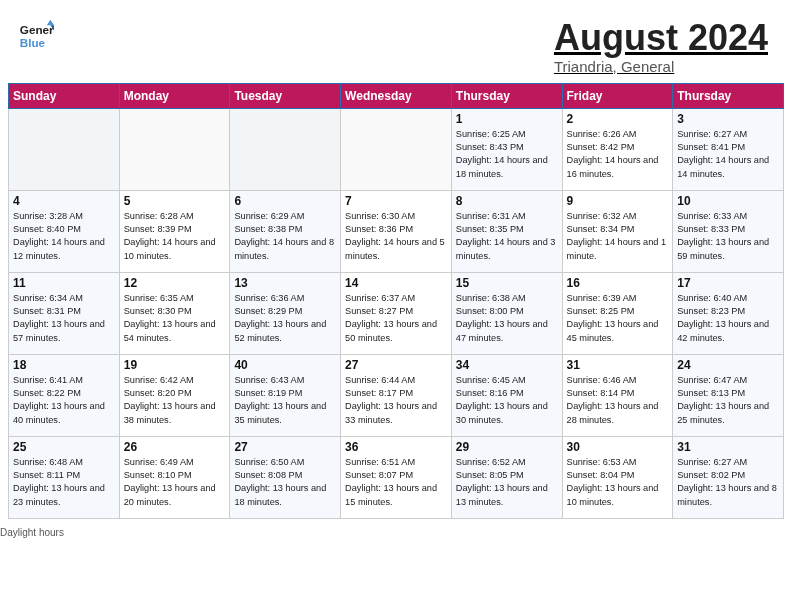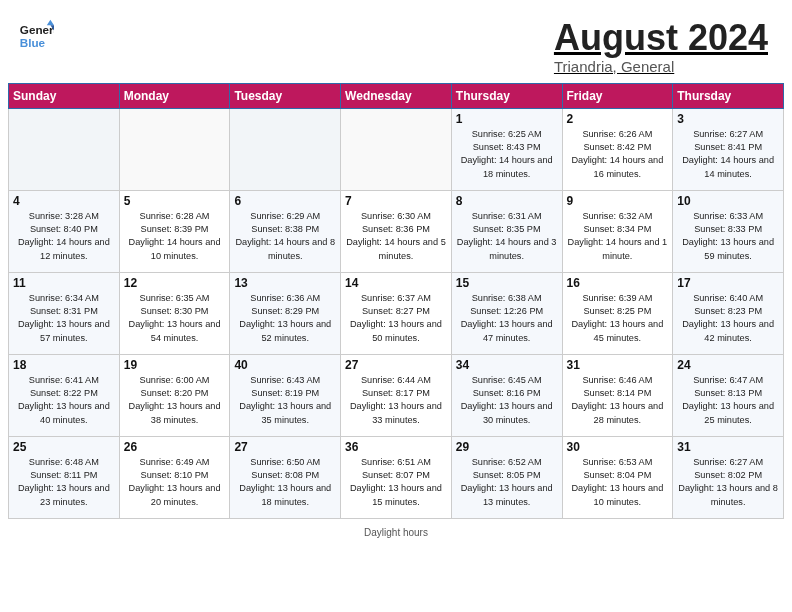--- a/index.html
+++ b/index.html
@@ -75,24 +75,23 @@
     }
     .day-num {
       font-size: 12px;
       font-weight: bold;
       margin-bottom: 2px;
       color: #111;
     }
     .day-info {
       line-height: 1.45;
       font-size: 9.2px;
-      text-align: center;
     }
     .footer-note {
-      text-align: center;
+      text-align: left;
       font-size: 10px;
       color: #555;
       padding: 2px 0 0 0;
     }
   </style>
 </head>
 <body>
 
 <div class="header">
   <div class="logo">
@@ -226,21 +225,21 @@
           <td>
             <div class="day-num">14</div>
             <div class="day-info">Sunrise: 6:37 AM
 Sunset: 8:27 PM
 Daylight: 13 hours
 and 50 minutes.</div>
           </td>
           <td>
             <div class="day-num">15</div>
             <div class="day-info">Sunrise: 6:38 AM
-Sunset: 12:26 PM
+Sunset: 8:00 PM
 Daylight: 13 hours
 and 47 minutes.</div>
           </td>
           <td>
             <div class="day-num">16</div>
             <div class="day-info">Sunrise: 6:39 AM
 Sunset: 8:25 PM
 Daylight: 13 hours
 and 45 minutes.</div>
           </td>
@@ -255,21 +254,21 @@
         <tr>
           <td>
             <div class="day-num">18</div>
             <div class="day-info">Sunrise: 6:41 AM
 Sunset: 8:22 PM
 Daylight: 13 hours
 and 40 minutes.</div>
           </td>
           <td>
             <div class="day-num">19</div>
-            <div class="day-info">Sunrise: 6:00 AM
+            <div class="day-info">Sunrise: 6:42 AM
 Sunset: 8:20 PM
 Daylight: 13 hours
 and 38 minutes.</div>
           </td>
           <td>
             <div class="day-num">40</div>
             <div class="day-info">Sunrise: 6:43 AM
 Sunset: 8:19 PM
 Daylight: 13 hours
 and 35 minutes.</div>

